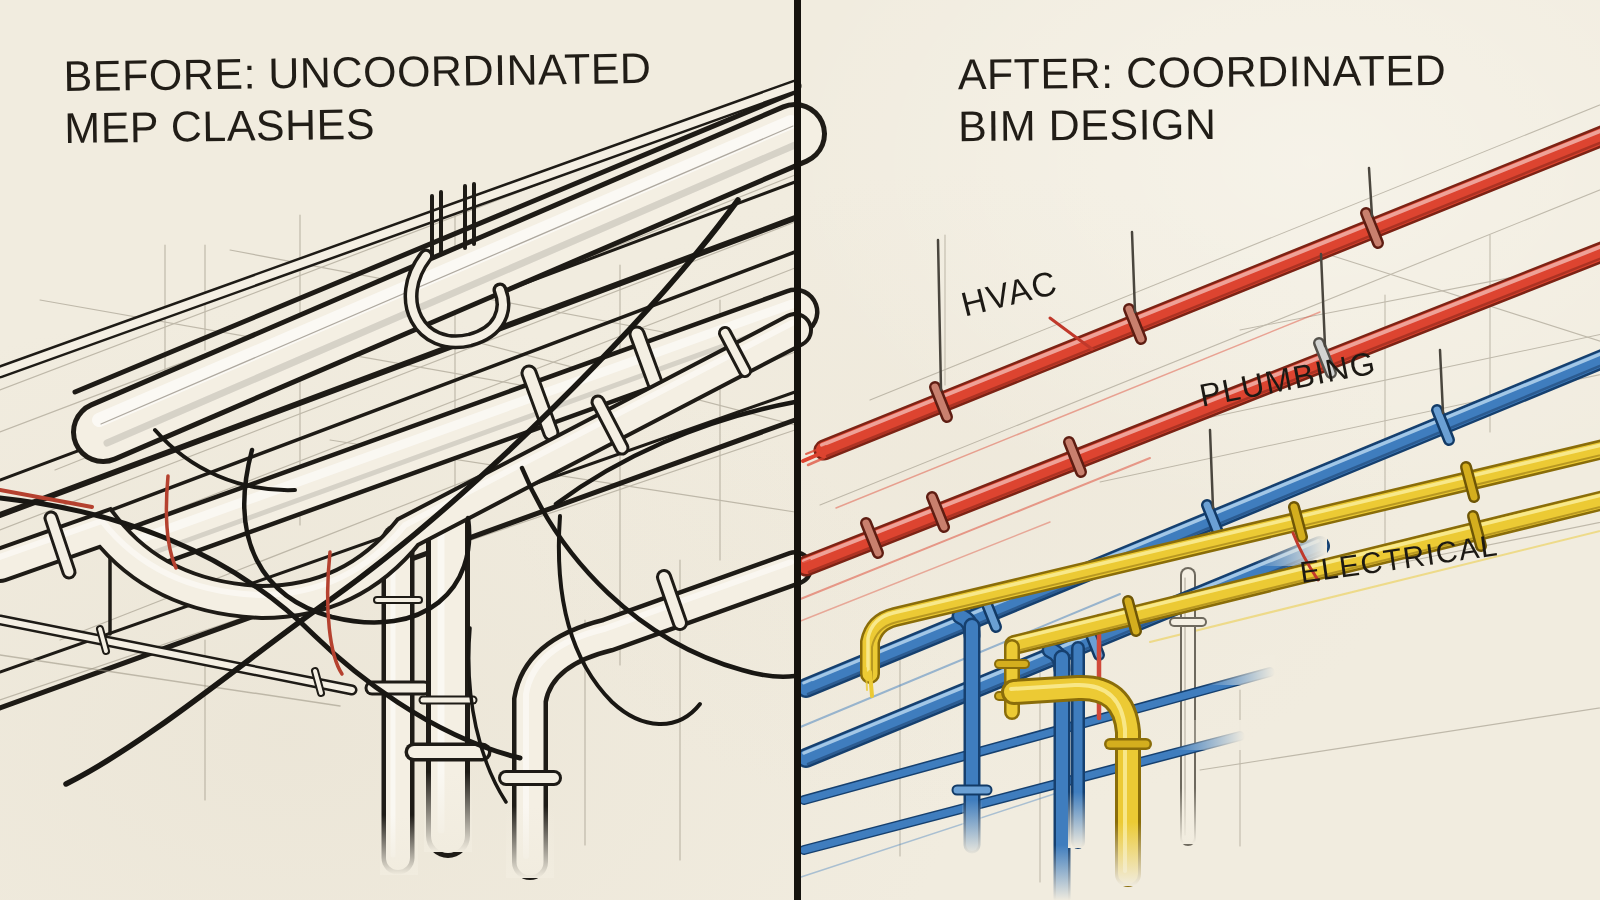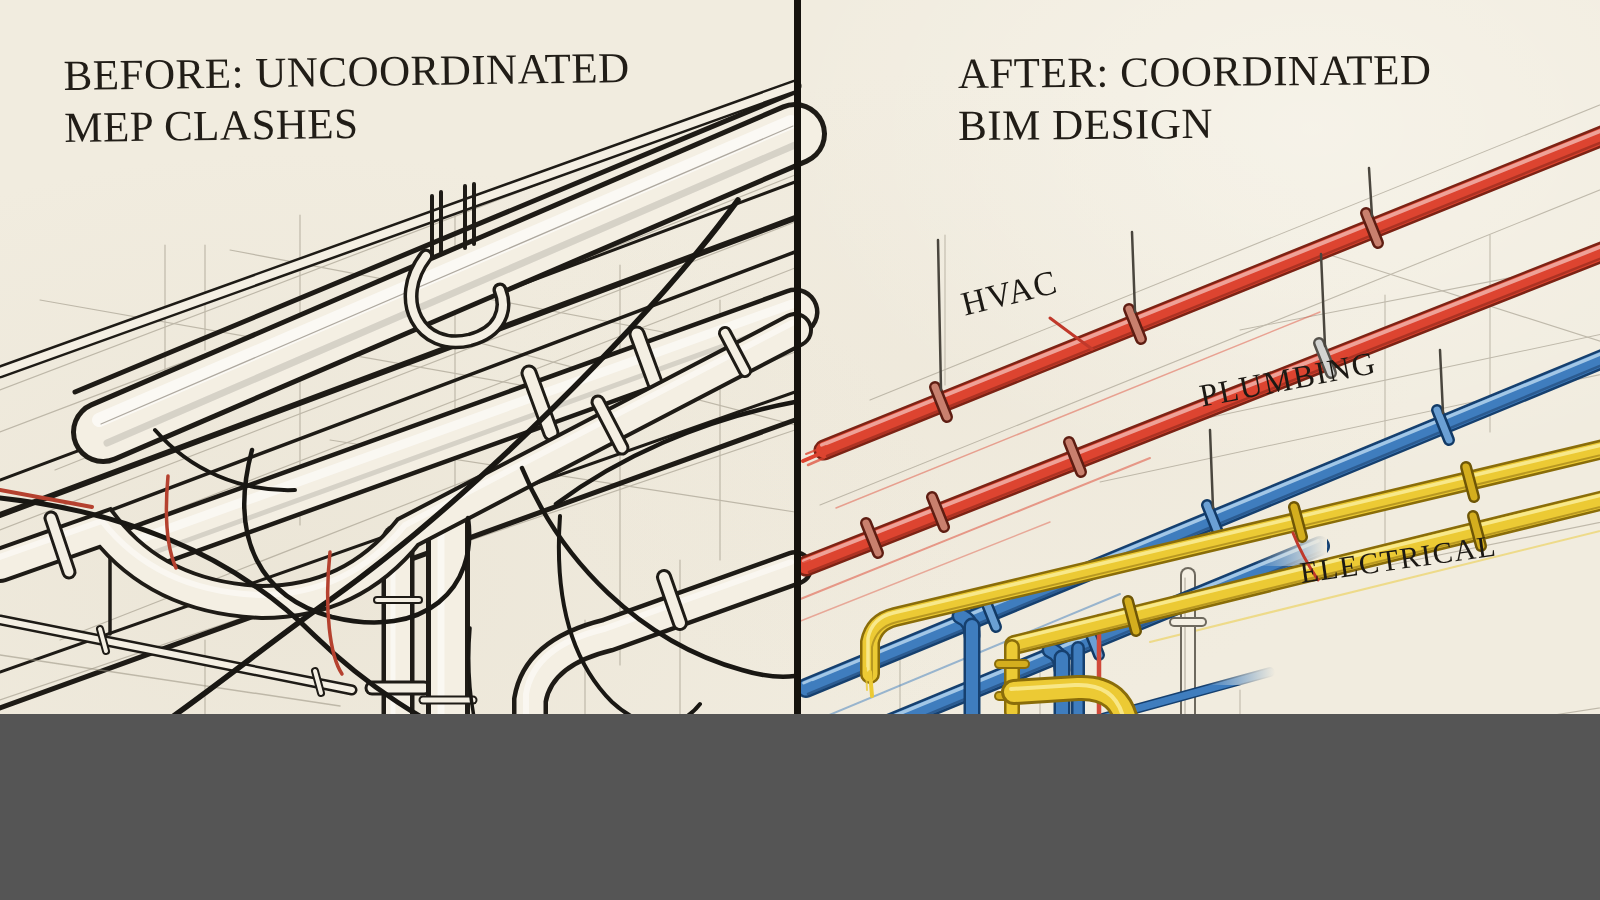--- a/index.html
+++ b/index.html
@@ -1,23 +1,23 @@
 <!DOCTYPE html>
 <html><head>
 <meta charset="utf-8">
 <style>
   html,body{margin:0;padding:0;background:#555;}
   .canvas{
-    position:relative;width:1600px;height:714px;overflow:hidden;
+    position:relative;width:1600px;height:900px;overflow:hidden;
     background:
       radial-gradient(1100px 700px at 18% 82%, rgba(222,214,196,.28), transparent 62%),
       radial-gradient(900px 600px at 82% 18%, rgba(255,255,250,.35), transparent 60%),
       radial-gradient(700px 500px at 60% 55%, rgba(228,220,203,.18), transparent 65%),
       #f1ecdf;
-    font-family:Liberation Serif, serif;
+    font-family:Liberation Sans, sans-serif;
   }
   svg{display:block;position:absolute;left:0;top:0;}
   .title{
     position:absolute;color:#211d17;font-size:43px;line-height:1.22;
     letter-spacing:.5px;white-space:nowrap;font-weight:400;
   }
   .title .tline{display:block;}
   .sys-label{
     position:absolute;color:#1c1914;font-size:32px;letter-spacing:1.5px;
     font-weight:400;white-space:nowrap;transform-origin:left center;

